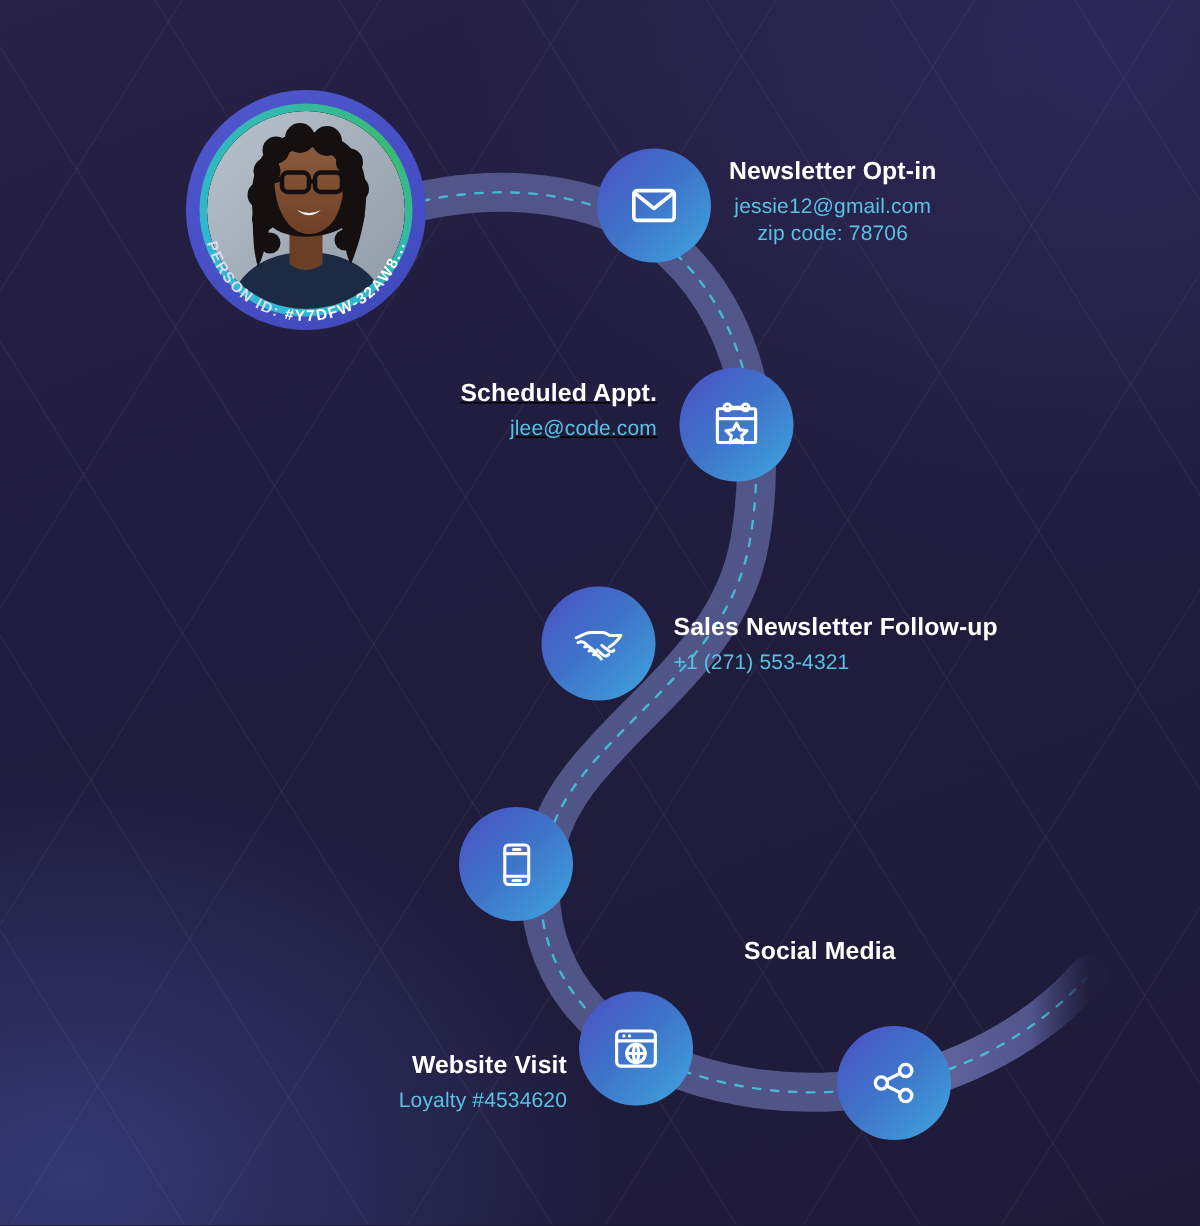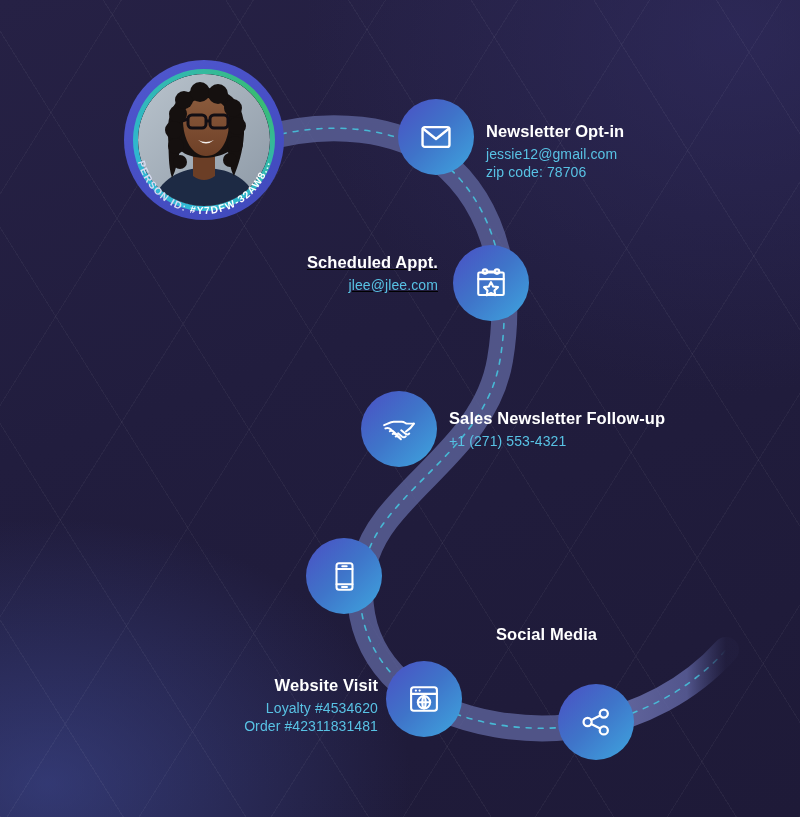--- a/index.html
+++ b/index.html
@@ -209,39 +209,39 @@
       </text>
     </svg>
   </div>
 
   <div class="node" style="left:398px; top:99px; width:76px; height:76px;">
     <svg width="34" height="34" viewBox="0 0 24 24" fill="none" stroke="#ffffff" stroke-width="1.7" stroke-linecap="round" stroke-linejoin="round">
       <rect x="2.5" y="5" width="19" height="14" rx="1.6"></rect>
       <path d="M2.8 6 L12 13.4 L21.2 6"></path>
     </svg>
   </div>
-  <div class="label right" style="left:486px; top:121px;">
+  <div class="label right" style="left:486px; top:104px;text-align:center;">
     <div class="title">Newsletter Opt-in</div>
     <div class="sub">jessie12@gmail.com</div>
     <div class="sub">zip code: 78706</div>
   </div>
 
   <div class="node" style="left:453px; top:245px; width:76px; height:76px;">
     <svg width="36" height="36" viewBox="0 0 24 24" fill="none" stroke="#ffffff" stroke-width="1.4" stroke-linecap="round" stroke-linejoin="round">
       <rect x="3.5" y="5" width="17" height="15" rx="0.8"></rect>
       <path d="M3.5 9.4 H20.5"></path>
       <circle cx="8" cy="4.4" r="1.5"></circle>
       <circle cx="16" cy="4.4" r="1.5"></circle>
       <path d="M9.5 4.4 H14.5"></path>
       <path d="M12 11.4 l1.45 2.9 3.2 0.45 -2.33 2.25 0.55 3.18 -2.87 -1.5 -2.87 1.5 0.55 -3.18 -2.33 -2.25 3.2 -0.45 Z"></path>
     </svg>
   </div>
   <div class="label left" style="left:20px; width:418px; top:252px;text-decoration:underline;">
     <div class="title">Scheduled Appt.</div>
-    <div class="sub">jlee@jlee.com</div>
+    <div class="sub">jlee@code.com</div>
   </div>
 
   <div class="node" style="left:361px; top:391px; width:76px; height:76px;">
     <svg width="38" height="38" viewBox="0 0 24 24" fill="none" stroke="#ffffff" stroke-width="1.25" stroke-linecap="round" stroke-linejoin="round">
       <path d="M2.6 9.6 C5 8.6 7 7.4 8.6 7.4 H13.8 C15 7.4 15.6 8 16.6 8.6 L21.4 8.6"></path>
       <path d="M21.4 8.6 C20.2 10.6 18.2 12.4 16.4 13.6"></path>
       <path d="M3.4 11.6 C4.8 11 6 11.4 6.9 12.3 L8.6 14"></path>
       <path d="M6.2 13.4 C7.3 12.9 8.3 13.3 9.1 14.1 L10.8 15.8"></path>
       <path d="M8 15.1 C9 14.7 9.9 15.1 10.6 15.8 L12.2 17.4"></path>
       <path d="M9.9 16.7 C10.8 16.4 11.5 16.8 12.1 17.4 L13.2 18.5"></path>
@@ -268,24 +268,23 @@
     <svg width="36" height="36" viewBox="0 0 24 24" fill="none" stroke="#ffffff" stroke-width="1.4" stroke-linecap="round" stroke-linejoin="round">
       <rect x="3.4" y="4.2" width="17.2" height="15.6" rx="1.8"></rect>
       <path d="M3.4 8.6 H20.6"></path>
       <circle cx="6.6" cy="6.4" r="0.75" fill="#ffffff" stroke="none"></circle>
       <circle cx="9.1" cy="6.4" r="0.75" fill="#ffffff" stroke="none"></circle>
       <circle cx="12" cy="14.2" r="4.1"></circle>
       <path d="M7.9 14.2 H16.1"></path>
       <path d="M12 10.1 C13.5 11.6 13.5 16.8 12 18.3 C10.5 16.8 10.5 11.6 12 10.1 Z"></path>
     </svg>
   </div>
-  <div class="label left" style="left:20px; width:358px; top:675px;">
+  <div class="label left" style="left:20px; width:358px; top:700px;">
     <div class="title">Website Visit</div>
     <div class="sub">Loyalty #4534620</div>
-    <div class="sub">Order #42311831481</div>
   </div>
 
   <div class="node" style="left:558px; top:684px; width:76px; height:76px;">
     <svg width="36" height="36" viewBox="0 0 24 24" fill="none" stroke="#ffffff" stroke-width="1.5" stroke-linecap="round" stroke-linejoin="round">
       <circle cx="17.2" cy="6.4" r="2.7"></circle>
       <circle cx="6.4" cy="12" r="2.7"></circle>
       <circle cx="17.2" cy="17.6" r="2.7"></circle>
       <path d="M8.8 10.7 L14.8 7.7"></path>
       <path d="M8.8 13.3 L14.8 16.3"></path>
     </svg>

